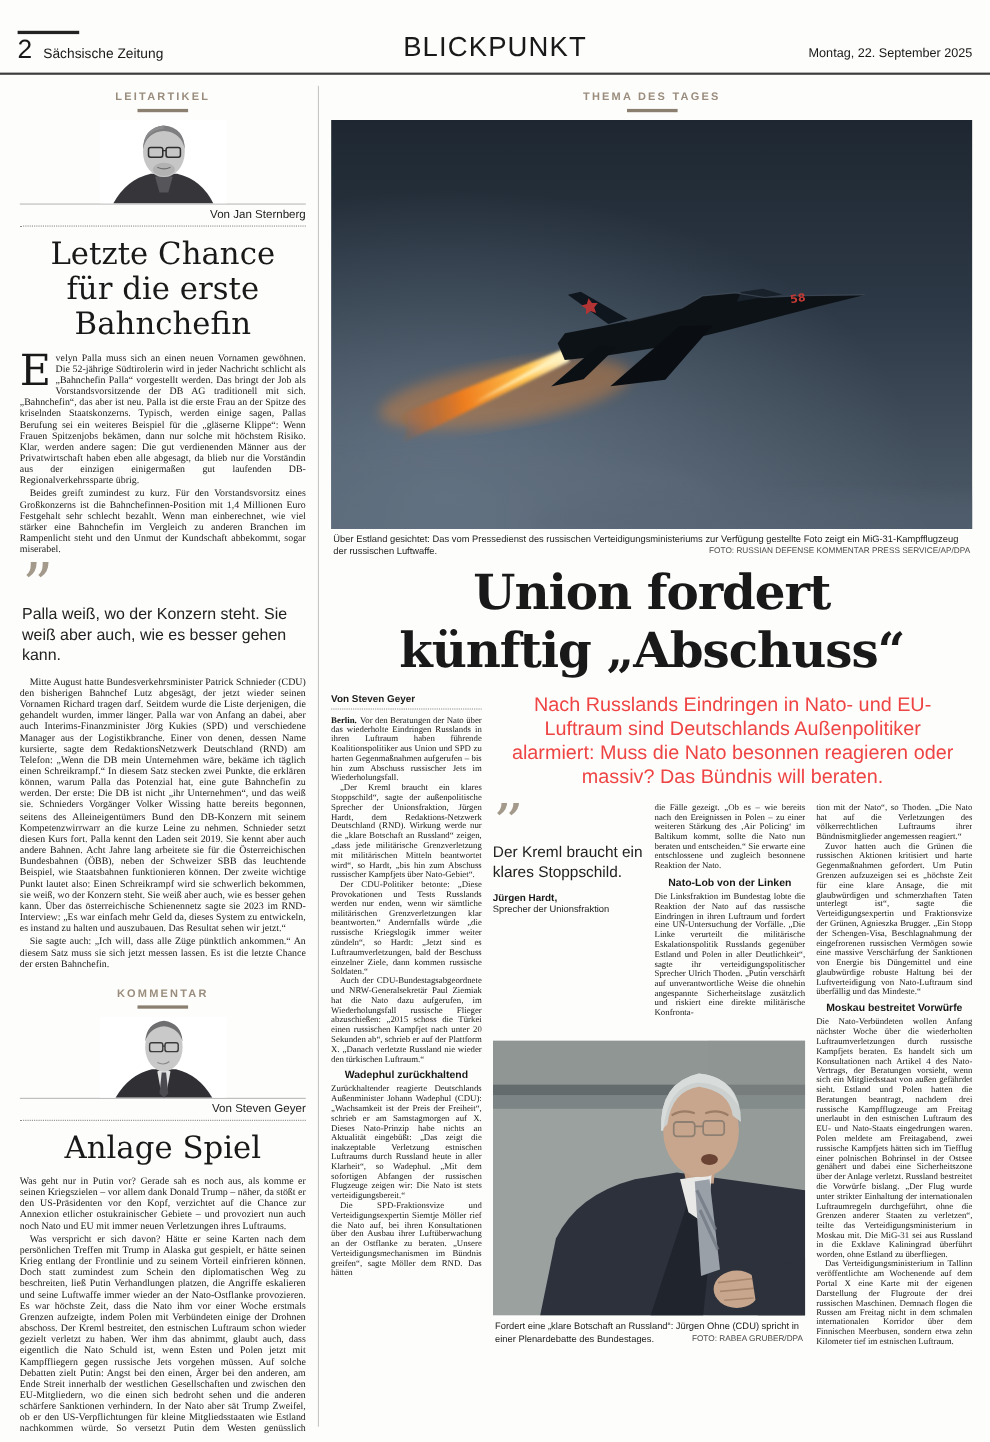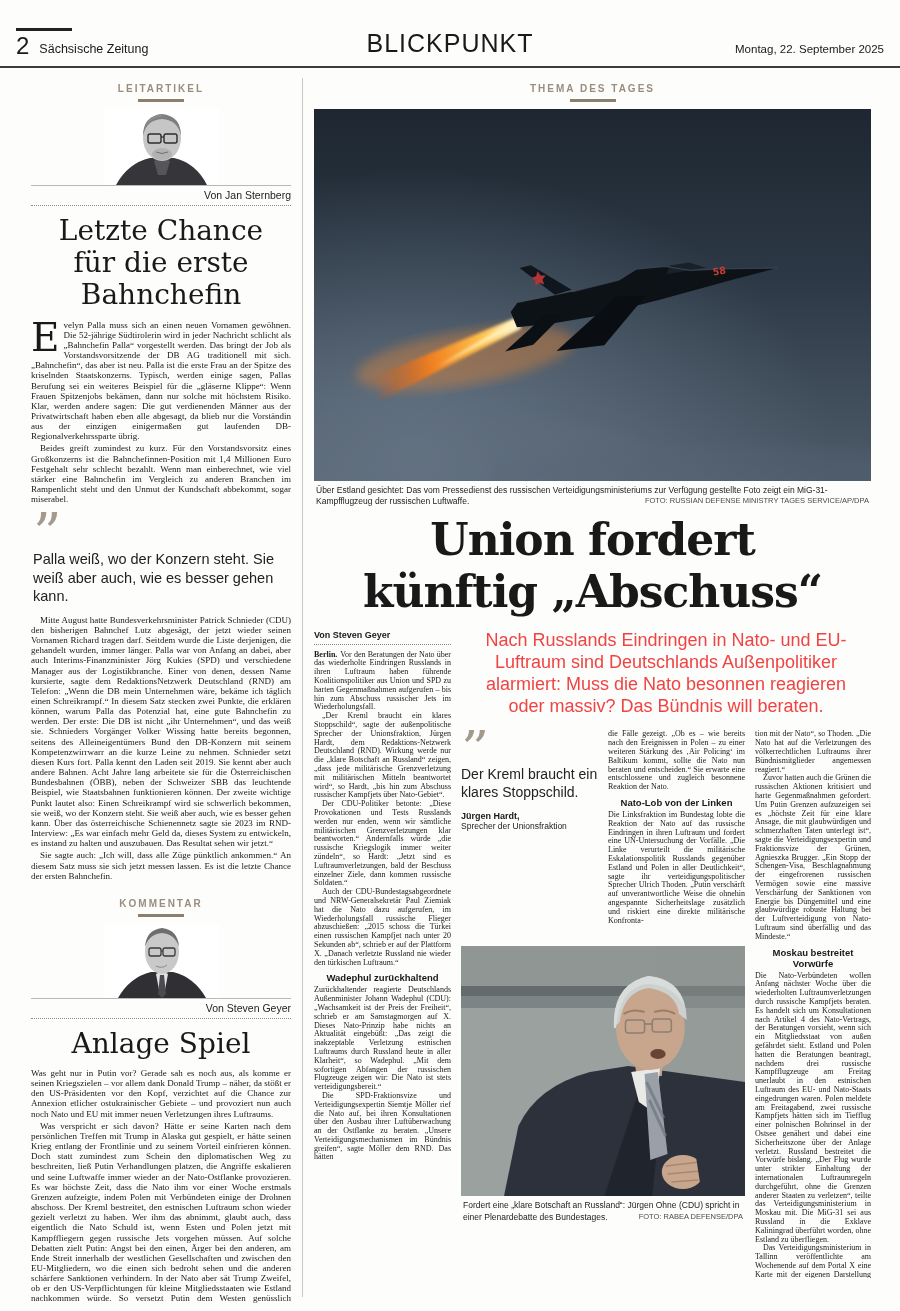--- a/index.html
+++ b/index.html
@@ -10,21 +10,21 @@
   
   .masthead { display:flex; align-items:flex-end; padding:34px 16px 8px; border-bottom:2px solid #3d3d3d; position:relative; }
   .masthead::before { content:""; position:absolute; top:28px; left:16px; width:56px; height:3px; background:#222; }
   .pagenum { font:400 24px "Liberation Sans", sans-serif; margin-right:10px; line-height:1; }
   .paper   { font:400 12.5px "Liberation Sans", sans-serif; line-height:1.4; }
   .section-title { position:absolute; left:0; right:0; text-align:center; bottom:8px;
                    font:400 25px "Liberation Sans", sans-serif; letter-spacing:1px; }
   .m-date { margin-left:auto; font:400 11.5px "Liberation Sans", sans-serif; line-height:1.6; }
 
   
-  .content { display:flex; padding:0 23px; height:1235px; overflow:hidden; }
+  .content { display:flex; padding:0 10px; height:1235px; overflow:hidden; }
   .left-col { width:272px; padding:10px 4px 0 8px; overflow:hidden; }
   .v-divider { width:1px; background:#c7c7c7; margin:10px 7px 6px 7px; }
   .main-col { flex:1; padding:10px 6px 0 4px; overflow:hidden; }
 
   
   .sec-label { text-align:center; margin-bottom:7px; }
   .sec-label span { font:700 10px "Liberation Sans", sans-serif; letter-spacing:2px; color:#9a8d7d; }
   .label-rule { width:46px; height:3px; background:#8b7f6f; margin:3px auto 0; }
 
   
@@ -214,21 +214,21 @@
             <path d="M-60,6 L-108,36 L-78,34 L-44,10 Z" fill="#0b1015"></path>
             <path d="M-48,-12 L-80,-44 L-68,-45 L-30,-14 Z" fill="#10161d"></path>
             <path d="M185,-2 L130,-10 L95,-14 L70,-22 L40,-24 L20,-16 L-30,-12" fill="none" stroke="#46525f" stroke-width="1.2" opacity=".65"></path>
             <path d="M-62,-38 l2.4,4.8 5.2,0.7 -3.8,3.6 0.9,5.2 -4.7,-2.5 -4.6,2.5 0.9,-5.2 -3.8,-3.6 5.2,-0.7 Z" fill="#b23434"></path>
             <text x="118" y="-5" font-size="10" fill="#c23b36" font-family="DejaVu Sans, sans-serif" font-weight="bold">58</text>
           </g>
         </svg>
       </div>
       <div class="caption">
         <span>Über Estland gesichtet: Das vom Pressedienst des russischen Verteidigungsministeriums zur Verfügung gestellte Foto zeigt ein MiG-31-Kampfflugzeug der russischen Luftwaffe.</span>
-        <span class="credit">FOTO: RUSSIAN DEFENSE MINISTRY TAGES SERVICE/AP/DPA</span>
+        <span class="credit">FOTO: RUSSIAN DEFENSE KOMMENTAR PRESS SERVICE/AP/DPA</span>
       </div>
 
       <h1 class="main-headline">
         <span>Union fordert</span><br>
         <span>künftig „Abschuss“</span>
       </h1>
 
       <div class="article">
 
         <div class="acol">
@@ -285,21 +285,21 @@
                   <path d="M170,68 Q180,62 192,66" stroke="#9b7d66" stroke-width="2" fill="none"></path>
                   <path d="M202,66 Q214,62 224,68" stroke="#9b7d66" stroke-width="2" fill="none"></path>
                   <ellipse cx="206" cy="108" rx="8" ry="5" fill="#6b4334"></ellipse>
                   <ellipse cx="232" cy="226" rx="22" ry="17" fill="#c8a68d"></ellipse>
                   <path d="M214,220 L250,216 M216,228 L250,225 M220,236 L248,234" stroke="#a9876e" stroke-width="1.5" fill="none"></path>
                   <path d="M252,250 L246,212 L297,198 L297,250 Z" fill="#2c313b"></path>
                 </svg>
               </div>
               <div class="caption">
                 <span>Fordert eine „klare Botschaft an Russland“: Jürgen Ohne (CDU) spricht in einer Plenardebatte des Bundestages.</span>
-                <span class="credit">FOTO: RABEA DEFENSE/DPA</span>
+                <span class="credit">FOTO: RABEA GRUBER/DPA</span>
               </div>
             </div>
 
             <div class="colD">
               <p class="abody">tion mit der Nato“, so Thoden. „Die Nato hat auf die Verletzungen des völkerrechtlichen Luftraums ihrer Bündnismitglieder angemessen reagiert.“</p>
               <p class="abody aindent">Zuvor hatten auch die Grünen die russischen Aktionen kritisiert und harte Gegenmaßnahmen gefordert. Um Putin Grenzen aufzuzeigen sei es „höchste Zeit für eine klare Ansage, die mit glaubwürdigen und schmerzhaften Taten unterlegt ist“, sagte die Verteidigungsexpertin und Fraktionsvize der Grünen, Agnieszka Brugger. „Ein Stopp der Schengen-Visa, Beschlagnahmung der eingefrorenen russischen Vermögen sowie eine massive Verschärfung der Sanktionen von Energie bis Düngemittel und eine glaubwürdige robuste Haltung bei der Luftverteidigung von Nato-Luftraum sind überfällig und das Mindeste.“</p>
               <h3 class="subhead">Moskau bestreitet Vorwürfe</h3>
               <p class="abody">Die Nato-Verbündeten wollen Anfang nächster Woche über die wiederholten Luftraumverletzungen durch russische Kampfjets beraten. Es handelt sich um Konsultationen nach Artikel 4 des Nato-Vertrags, der Beratungen vorsieht, wenn sich ein Mitgliedsstaat von außen gefährdet sieht. Estland und Polen hatten die Beratungen beantragt, nachdem drei russische Kampfflugzeuge am Freitag unerlaubt in den estnischen Luftraum des EU- und Nato-Staats eingedrungen waren. Polen meldete am Freitagabend, zwei russische Kampfjets hätten sich im Tiefflug einer polnischen Bohrinsel in der Ostsee genähert und dabei eine Sicherheitszone über der Anlage verletzt. Russland bestreitet die Vorwürfe bislang. „Der Flug wurde unter strikter Einhaltung der internationalen Luftraumregeln durchgeführt, ohne die Grenzen anderer Staaten zu verletzen“, teilte das Verteidigungsministerium in Moskau mit. Die MiG-31 sei aus Russland in die Exklave Kaliningrad überführt worden, ohne Estland zu überfliegen.</p>
               <p class="abody aindent">Das Verteidigungsministerium in Tallinn veröffentlichte am Wochenende auf dem Portal X eine Karte mit der eigenen Darstellung der Flugroute der drei russischen Maschinen. Demnach flogen die Russen am Freitag nicht in dem schmalen internationalen Korridor über dem Finnischen Meerbusen, sondern etwa zehn Kilometer tief im estnischen Luftraum.</p>
             </div>

